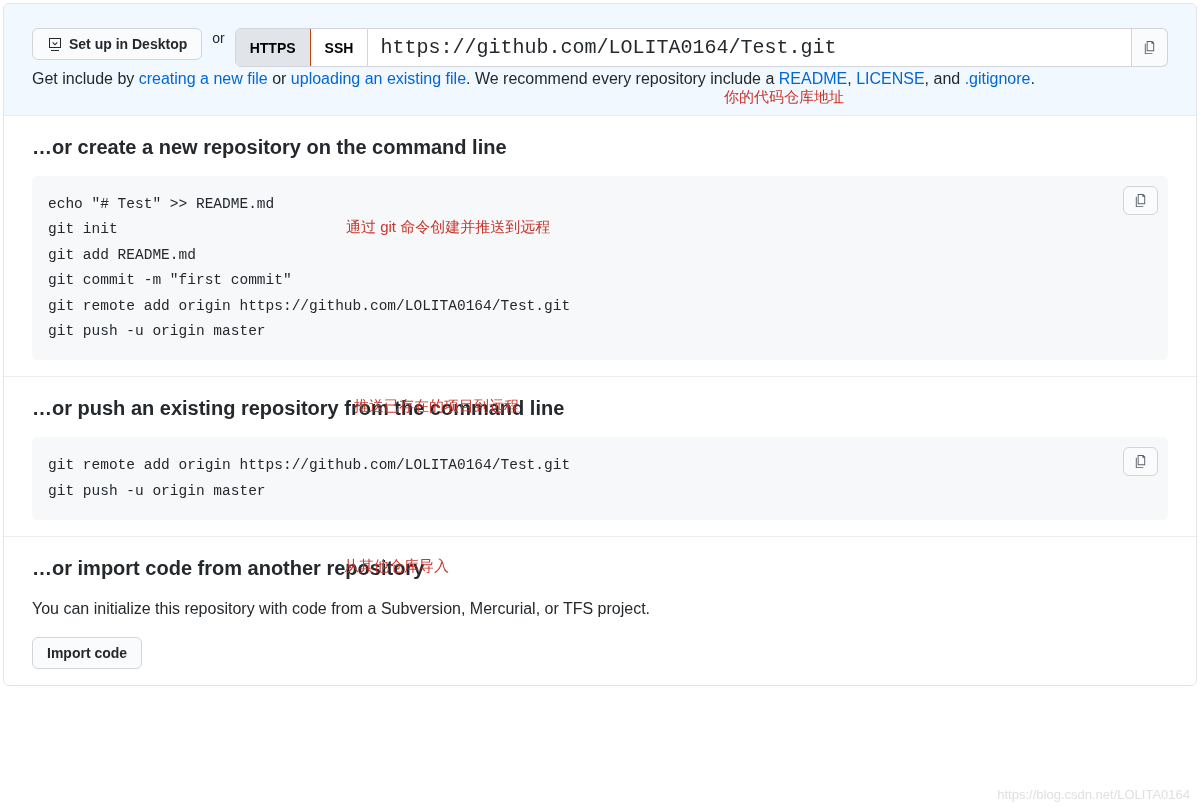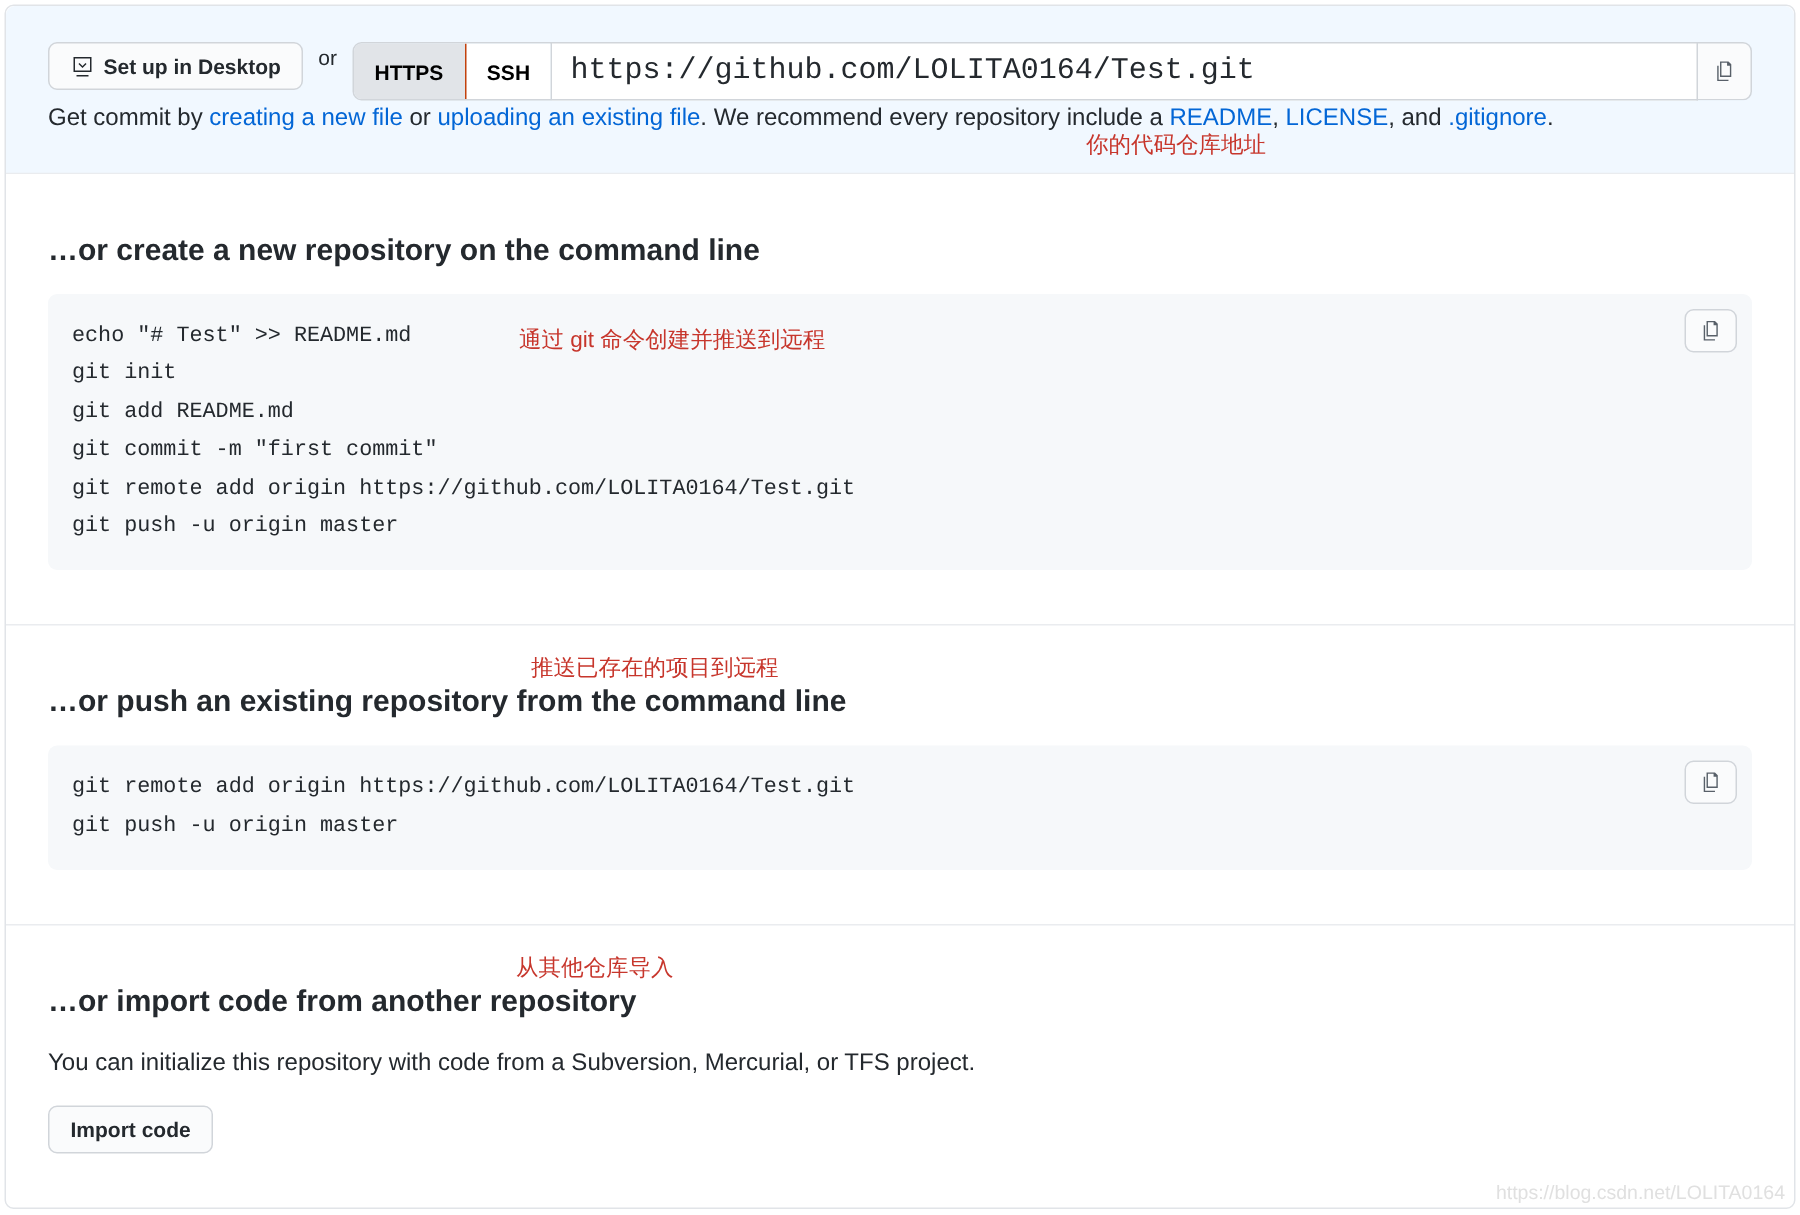--- a/index.html
+++ b/index.html
@@ -113,21 +113,21 @@
     .get-started {
       font-size: 16px;
       color: #24292e;
     }
     .link {
       color: #0366d6;
       cursor: pointer;
       text-decoration: none;
     }
     .section {
-      padding: 36px 28px;
+      padding: 16px 28px;
       border-bottom: 1px solid #eaecef;
       position: relative;
     }
     .section:last-child { border-bottom: none; border-radius: 0 0 6px 6px; }
     .codeblock {
       background: #f6f8fa;
       border-radius: 6px;
       padding: 16px;
       font-family: SFMono-Regular, Consolas, "Liberation Mono", Menlo, monospace;
       font-size: 14.5px;
@@ -189,21 +189,21 @@
           <span>
             <svg width="15" height="15" viewBox="0 0 16 16" fill="#586069">
                 <path d="M5 1h6l2 2v9H5zM6 2v9h6V4h-2V2zM3 4h1v10h7v1H3z"></path>
               </svg>
           </span>
         </button>
       </div>
     </div>
     <span class="anno anno-url">你的代码仓库地址</span>
     <p class="get-started">
-      <span>Get commit by </span><a class="link">creating a new file</a><span> or </span><a class="link">uploading an existing file</a><span>. We recommend every repository include a </span><a class="link">README</a><span>, </span><a class="link">LICENSE</a><span>, and </span><a class="link">.gitignore</a><span>.</span>
+      <span>Get include by </span><a class="link">creating a new file</a><span> or </span><a class="link">uploading an existing file</a><span>. We recommend every repository include a </span><a class="link">README</a><span>, </span><a class="link">LICENSE</a><span>, and </span><a class="link">.gitignore</a><span>.</span>
     </p>
   </div>
 
   <div class="section">
     <h3>…or create a new repository on the command line</h3>
     <div class="codeblock"><span>echo "# Test" &gt;&gt; README.md
 git init
 git add README.md
 git commit -m "first commit"
 git remote add origin https://github.com/LOLITA0164/Test.git

